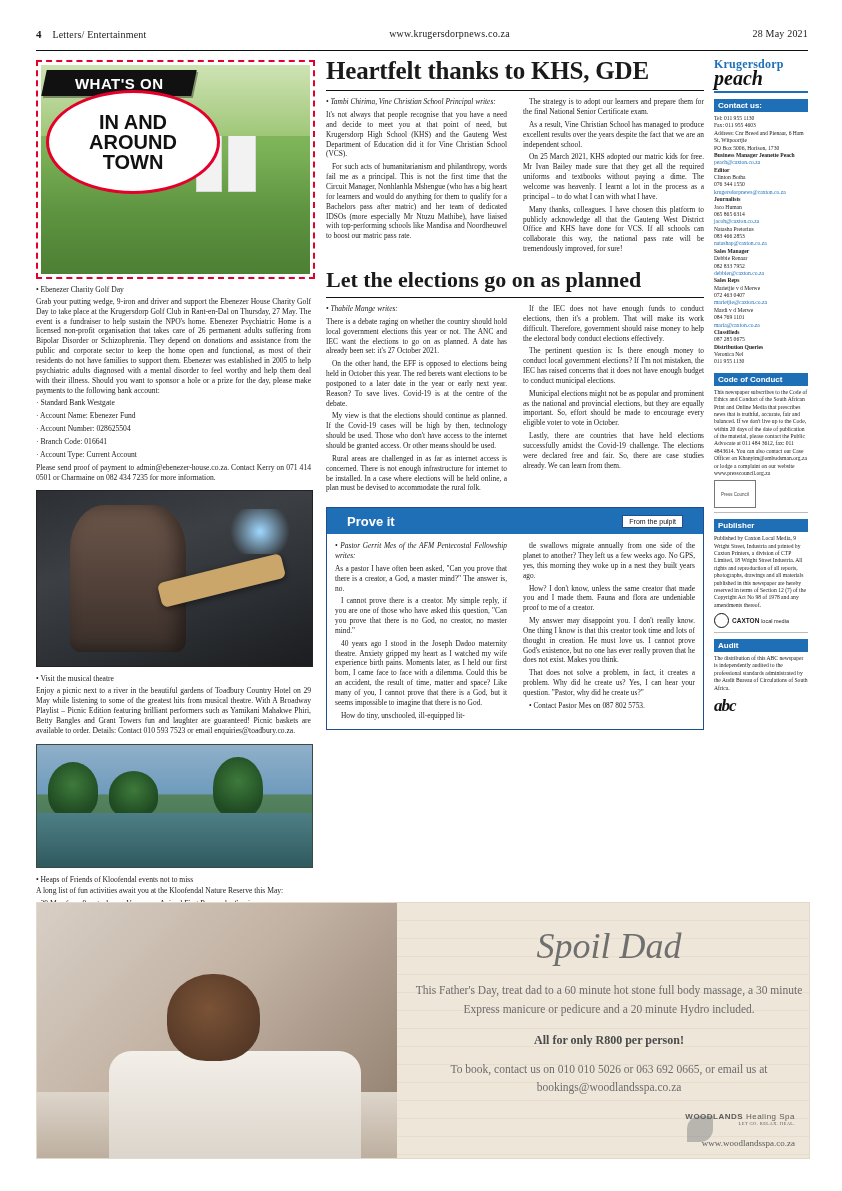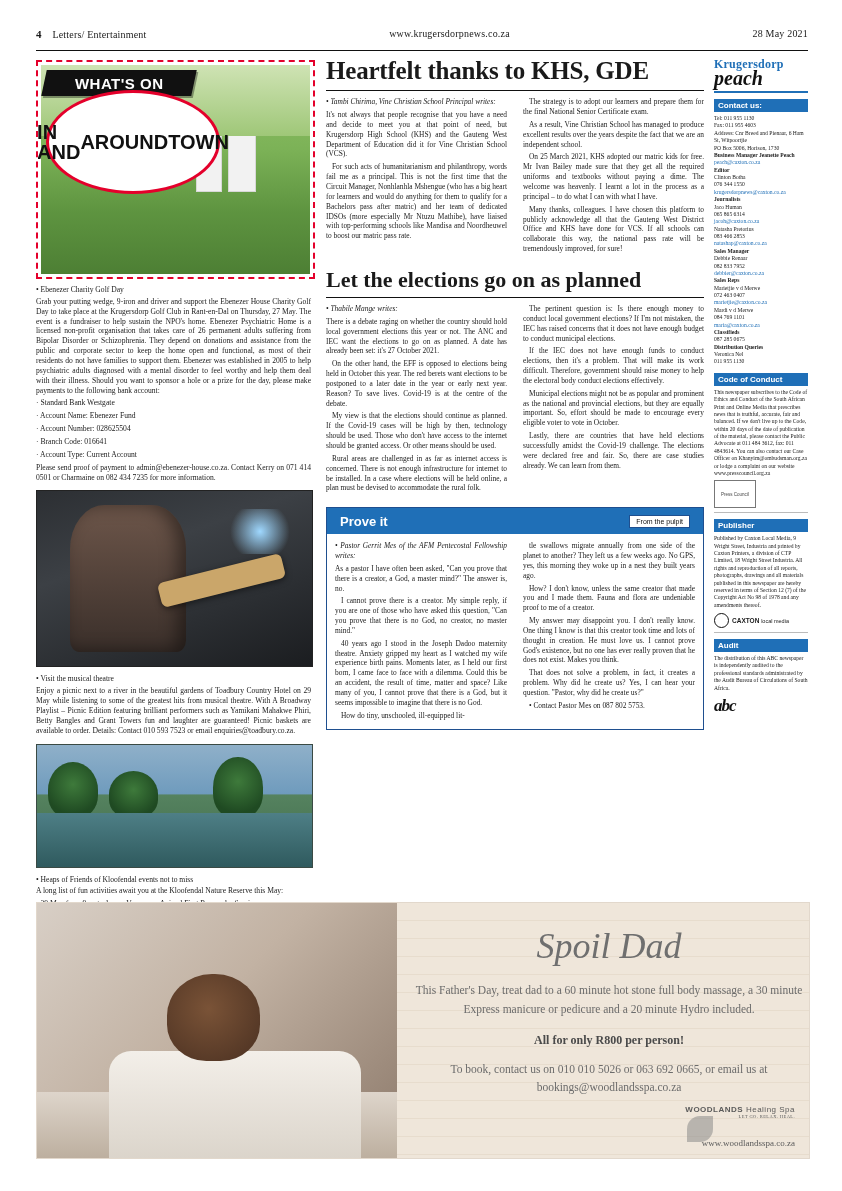--- a/index.html
+++ b/index.html
@@ -59,21 +59,21 @@
     font-family:"Liberation Sans",sans-serif;font-weight:bold;
     font-size:15px;letter-spacing:.5px;
     display:flex;align-items:center;justify-content:center;
     box-shadow:2px 2px 0 rgba(0,0,0,.35);
   }
   .badge .ribbon span{transform:skewX(12deg);}
   .badge .oval{
     position:absolute;left:2px;top:20px;width:168px;height:98px;
     border:3px solid #e4002b;border-radius:50%;
     background:#fff;
-    display:flex;flex-direction:row;align-items:center;justify-content:center;
+    display:flex;flex-direction:column;align-items:center;justify-content:center;
     font-family:"Liberation Sans",sans-serif;
     font-weight:bold;color:#111;line-height:1.0;
   }
   .badge .oval .l1{font-size:20px;}
   .badge .oval .l2{font-size:20px;}
   .badge .oval .l3{font-size:20px;}
   .bullet{font-size:7.6px;line-height:1.3;margin:6px 0 2px;}
   .body-s{font-size:7.6px;line-height:1.3;text-align:justify;}
   .body-s p{margin:0 0 3px;}
 
@@ -133,21 +133,21 @@
   }
 
   
   .proveit{
     margin-top:14px;border:1px solid #1f4f8f;
     width:378px;box-sizing:border-box;
   }
   .pi-head{
     background:#1f6fb7;color:#fff;height:26px;
     display:flex;align-items:center;justify-content:space-between;
-    padding:0 13px;box-sizing:border-box;
+    padding:0 20px;box-sizing:border-box;
   }
   .pi-head .t{font-family:"Liberation Sans",sans-serif;font-weight:bold;font-size:13px;}
   .pi-head .pill{
     background:#fff;color:#111;border:1px solid #1f4f8f;
     font-size:7px;padding:2px 6px;font-family:"Liberation Sans",sans-serif;
   }
   .pi-body{padding:7px 8px 8px;}
 
   
   .kd-logo{font-family:"Liberation Serif",serif;line-height:1;}
@@ -217,21 +217,21 @@
   }
   .ad-body{font-size:11.5px;line-height:1.65;color:#6b6b6b;}
   .ad-price{font-size:12px;font-weight:bold;color:#4a4a4a;margin:14px 0 12px;}
   .ad-contact{font-size:11.5px;line-height:1.6;color:#6b6b6b;}
   .ad-logo{
     position:absolute;right:14px;bottom:10px;text-align:right;color:#5a5a5a;
   }
   .ad-logo .brand{font-family:"Liberation Sans",sans-serif;font-size:8px;letter-spacing:.5px;}
   .ad-logo .brand b{font-weight:bold;}
   .ad-logo .tag{font-size:4.5px;letter-spacing:.4px;}
-  .ad-logo .site{font-size:9px;margin-top:19px;}
+  .ad-logo .site{font-size:9px;margin-top:12px;}
   .leaf{
     position:absolute;right:96px;bottom:16px;width:26px;height:26px;
     border-radius:50% 0 50% 0;background:#8a8a8a;opacity:.55;
   }
 </style>
 </head>
 <body>
 
 <div class="page">
 
@@ -325,22 +325,22 @@
 
     <h2 class="headline2">Let the elections go on as planned</h2>
     <div class="rule-thin"></div>
 
     <div class="two-col">
       <p class="first byline">• Thabile Mange writes:</p>
       <p class="first">There is a debate raging on whether the country should hold local government elections this year or not. The ANC and IEC want the elections to go on as planned. A date has already been set: it's 27 October 2021.</p>
       <p>On the other hand, the EFF is opposed to elections being held in October this year. The red berets want elections to be postponed to a later date in the year or early next year. Reason? To save lives. Covid-19 is at the centre of the debate.</p>
       <p>My view is that the elections should continue as planned. If the Covid-19 cases will be high by then, technology should be used. Those who don't have access to the internet should be granted access. Or other means should be used.</p>
       <p>Rural areas are challenged in as far as internet access is concerned. There is not enough infrastructure for internet to be installed. In a case where elections will be held online, a plan must be devised to accommodate the rural folk.</p>
+      <p>If the IEC does not have enough funds to conduct elections, then it's a problem. That will make its work difficult. Therefore, government should raise money to help the electoral body conduct elections effectively.</p>
       <p>The pertinent question is: Is there enough money to conduct local government elections? If I'm not mistaken, the IEC has raised concerns that it does not have enough budget to conduct municipal elections.</p>
-      <p>If the IEC does not have enough funds to conduct elections, then it's a problem. That will make its work difficult. Therefore, government should raise money to help the electoral body conduct elections effectively.</p>
       <p>Municipal elections might not be as popular and prominent as the national and provincial elections, but they are equally important. So, effort should be made to encourage every eligible voter to vote in October.</p>
       <p>Lastly, there are countries that have held elections successfully amidst the Covid-19 challenge. The elections were declared free and fair. So, there are case studies already. We can learn from them.</p>
     </div>
 
     <div class="proveit">
       <div class="pi-head">
         <div class="t">Prove it</div>
         <div class="pill">From the pulpit</div>
       </div>
       <div class="pi-body">

